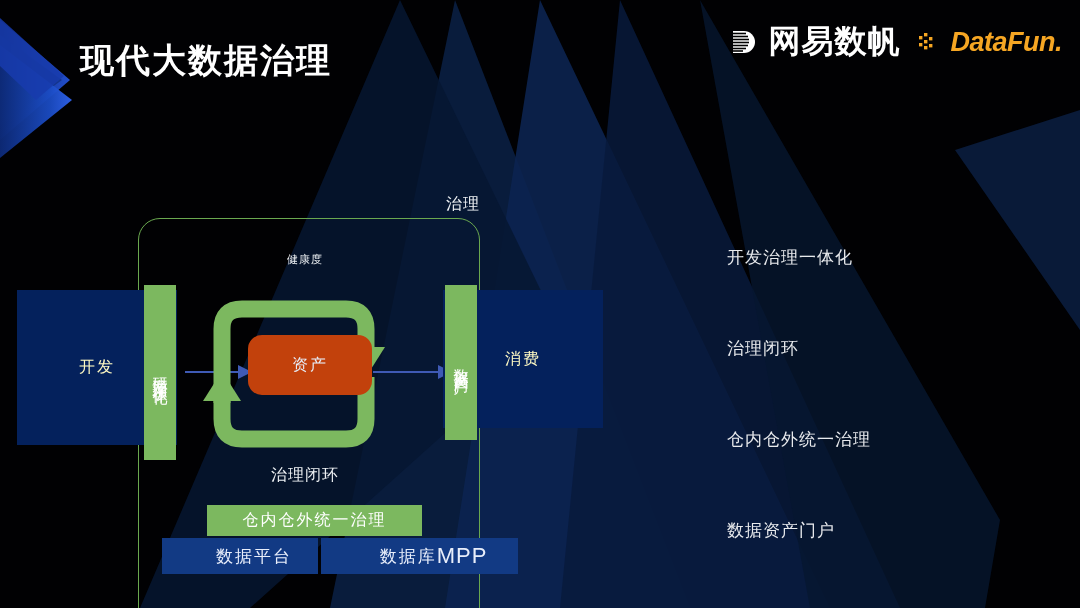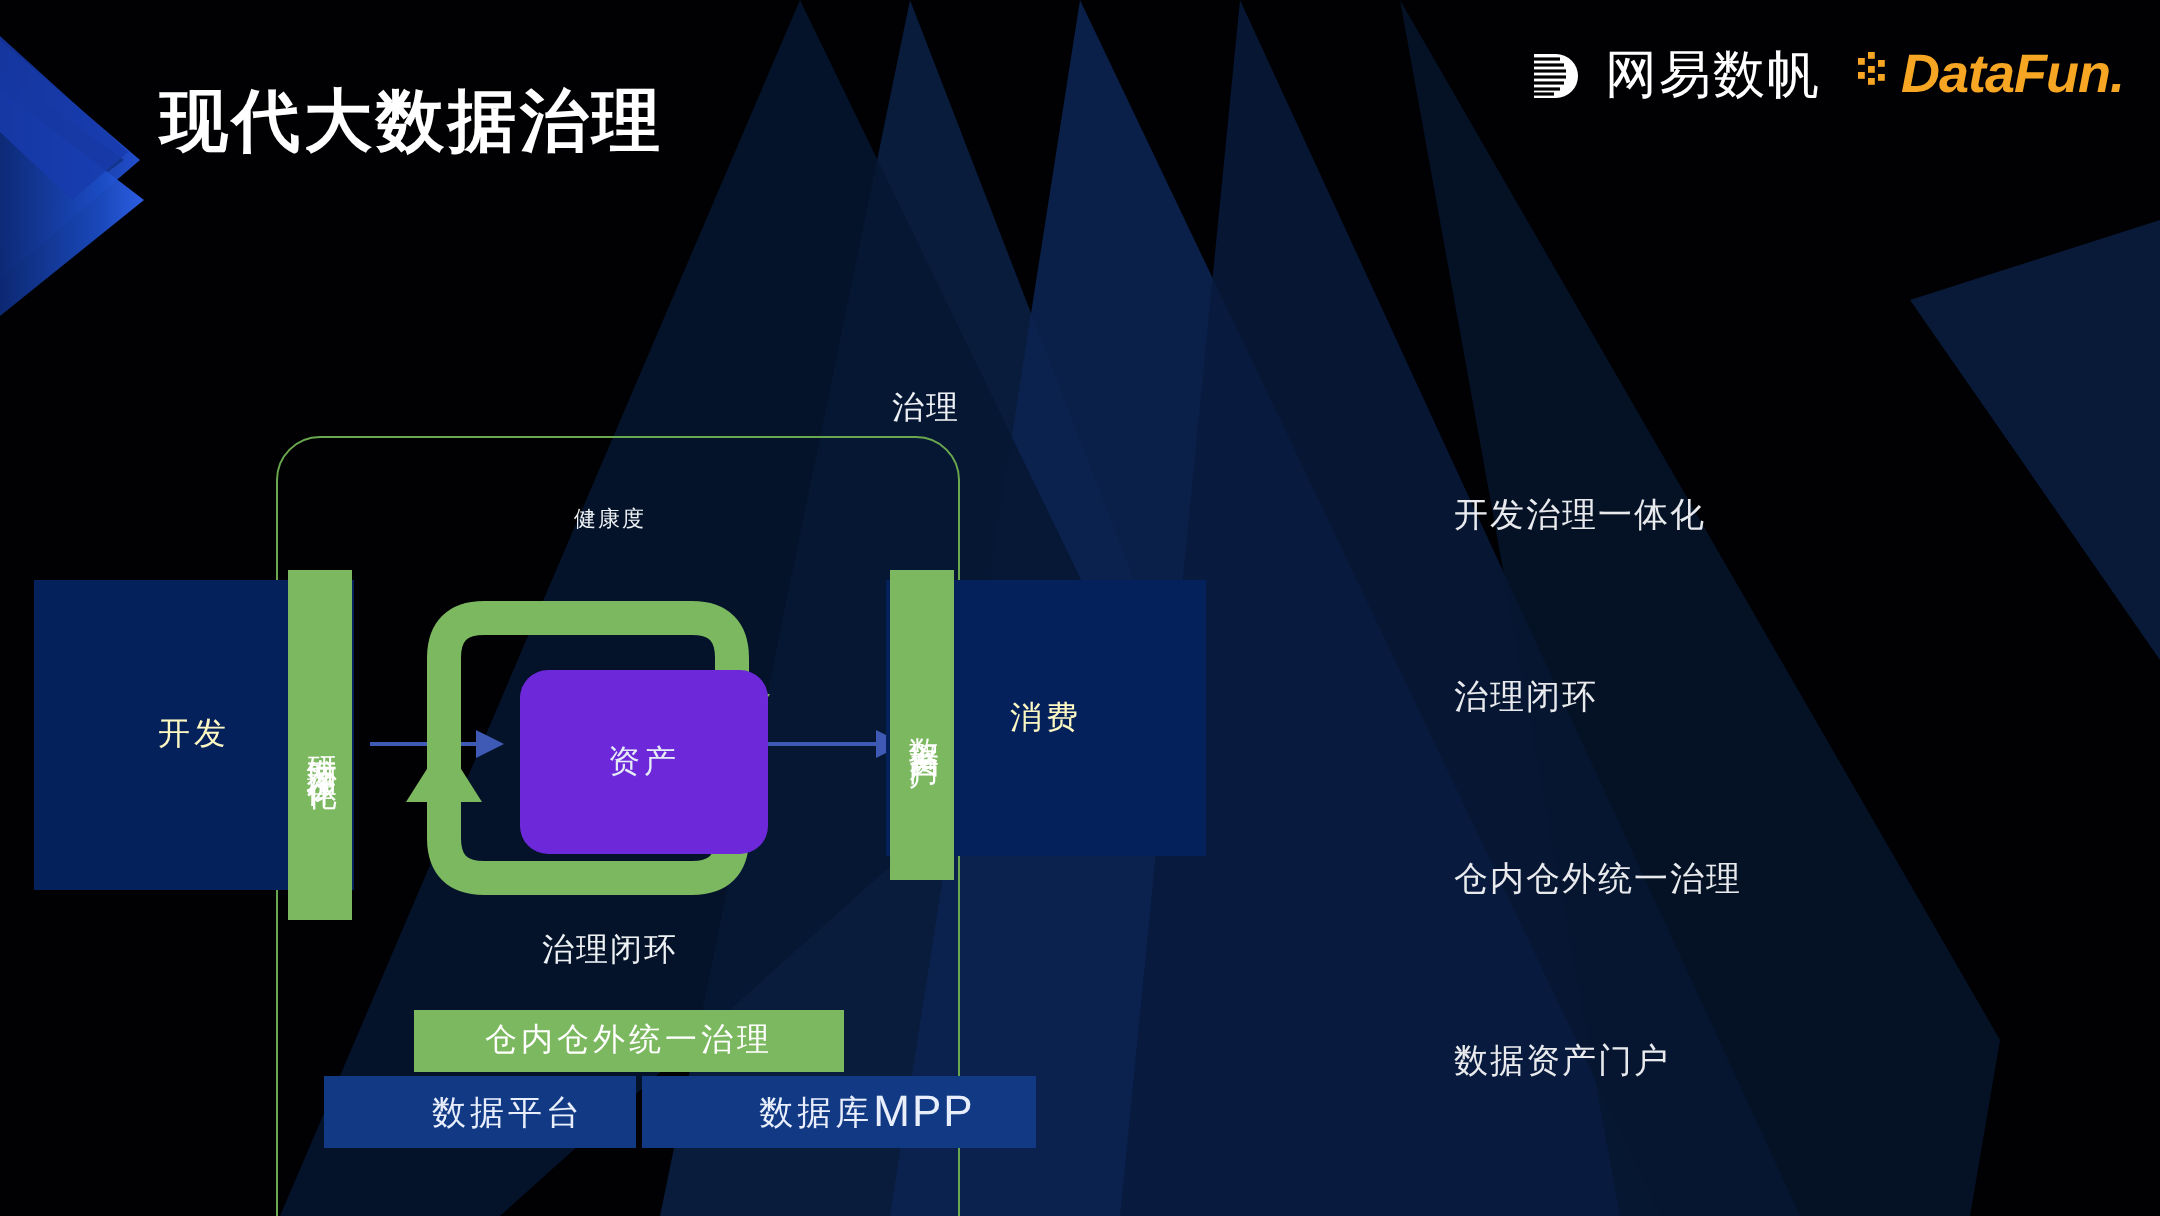--- a/index.html
+++ b/index.html
@@ -47,28 +47,29 @@
     align-items: center;
     gap: 18px;
   }
   .logo-netease {
     display: flex;
     align-items: center;
     gap: 9px;
   }
   .logo-netease .ne-text {
     color: #ffffff;
-    font-size: 26px;
-    font-weight: 400;
+    font-size: 32px;
+    font-weight: 700;
     letter-spacing: 1px;
     white-space: nowrap;
   }
   .logo-datafun {
     display: flex;
-    gap: 0;
+    align-items: center;
+    gap: 10px;
   }
   .df-text {
     font-size: 27px;
     font-weight: 700;
     font-style: italic;
     letter-spacing: -0.5px;
     color: #f6a623;
     white-space: nowrap;
   }
 
@@ -156,25 +157,25 @@
     position: absolute;
     left: 190px;
     top: 105px;
     width: 230px;
     height: 180px;
   }
 
   
   .asset-box {
     position: absolute;
-    left: 260px;
+    left: 248px;
     top: 155px;
     width: 124px;
-    height: 92px;
-    background: #6d28d9;
+    height: 60px;
+    background: #c2410c;
     border-radius: 14px;
     color: #e6ecf7;
     font-size: 16px;
     letter-spacing: 2px;
     display: flex;
     align-items: center;
     justify-content: center;
   }
 
   .label-health {

